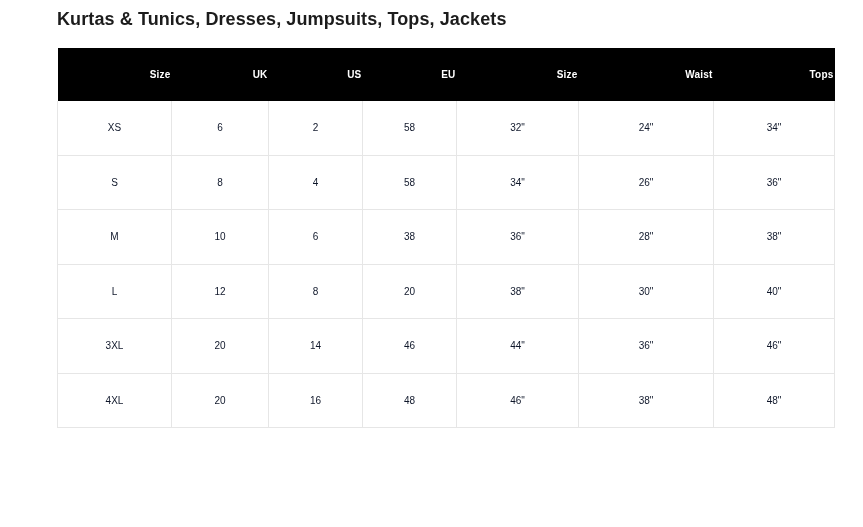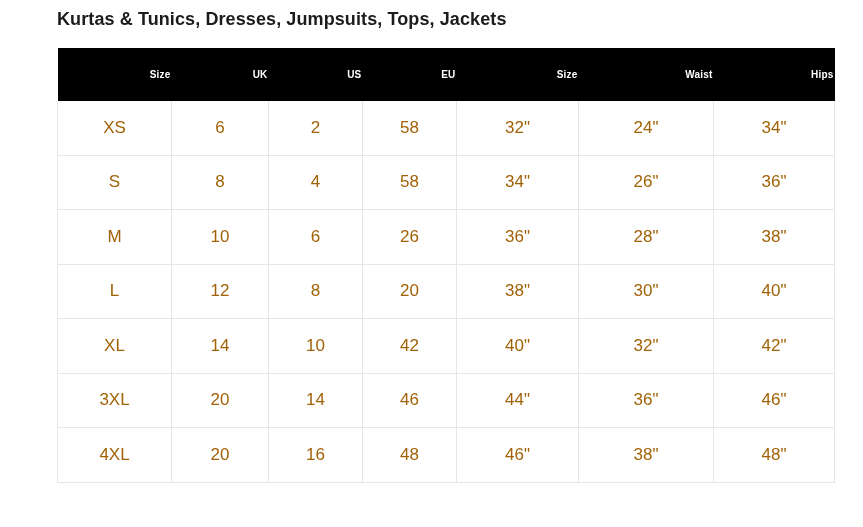--- a/index.html
+++ b/index.html
@@ -50,22 +50,22 @@
     text-align: right;
     vertical-align: middle;
     border: none;
     letter-spacing: 0.2px;
     margin-left: 26px;
   }
   table.size-chart tbody td {
     height: 51.5px;
     text-align: center;
     vertical-align: middle;
-    font-size: 17px;
-    color: #a16207;
+    font-size: 10px;
+    color: #0f172a;
     border-right: 1px solid #e6e6e6;
     border-bottom: 1px solid #e6e6e6;
     background: #ffffff;
   }
   table.size-chart tbody tr td:first-child {
     border-left: 1px solid #e6e6e6;
   }
   table.size-chart tbody tr:first-child td {
     border-top: none;
   }
@@ -97,21 +97,21 @@
           <col class="c6">
       </colgroup>
       <thead>
         <tr>
           <th>Size</th>
           <th>UK</th>
           <th>US</th>
           <th>EU</th>
           <th>Size</th>
           <th>Waist</th>
-          <th>Hips</th>
+          <th>Tops</th>
         </tr>
       </thead>
       <tbody>
         <tr>
           <td>XS</td>
           <td>6</td>
           <td>2</td>
           <td>58</td>
           <td>32"</td>
           <td>24"</td>
@@ -123,42 +123,33 @@
           <td>4</td>
           <td>58</td>
           <td>34"</td>
           <td>26"</td>
           <td>36"</td>
         </tr>
         <tr>
           <td>M</td>
           <td>10</td>
           <td>6</td>
-          <td>26</td>
+          <td>38</td>
           <td>36"</td>
           <td>28"</td>
           <td>38"</td>
         </tr>
         <tr>
           <td>L</td>
           <td>12</td>
           <td>8</td>
           <td>20</td>
           <td>38"</td>
           <td>30"</td>
           <td>40"</td>
-        </tr>
-        <tr>
-          <td>XL</td>
-          <td>14</td>
-          <td>10</td>
-          <td>42</td>
-          <td>40"</td>
-          <td>32"</td>
-          <td>42"</td>
         </tr>
         <tr>
           <td>3XL</td>
           <td>20</td>
           <td>14</td>
           <td>46</td>
           <td>44"</td>
           <td>36"</td>
           <td>46"</td>
         </tr>

